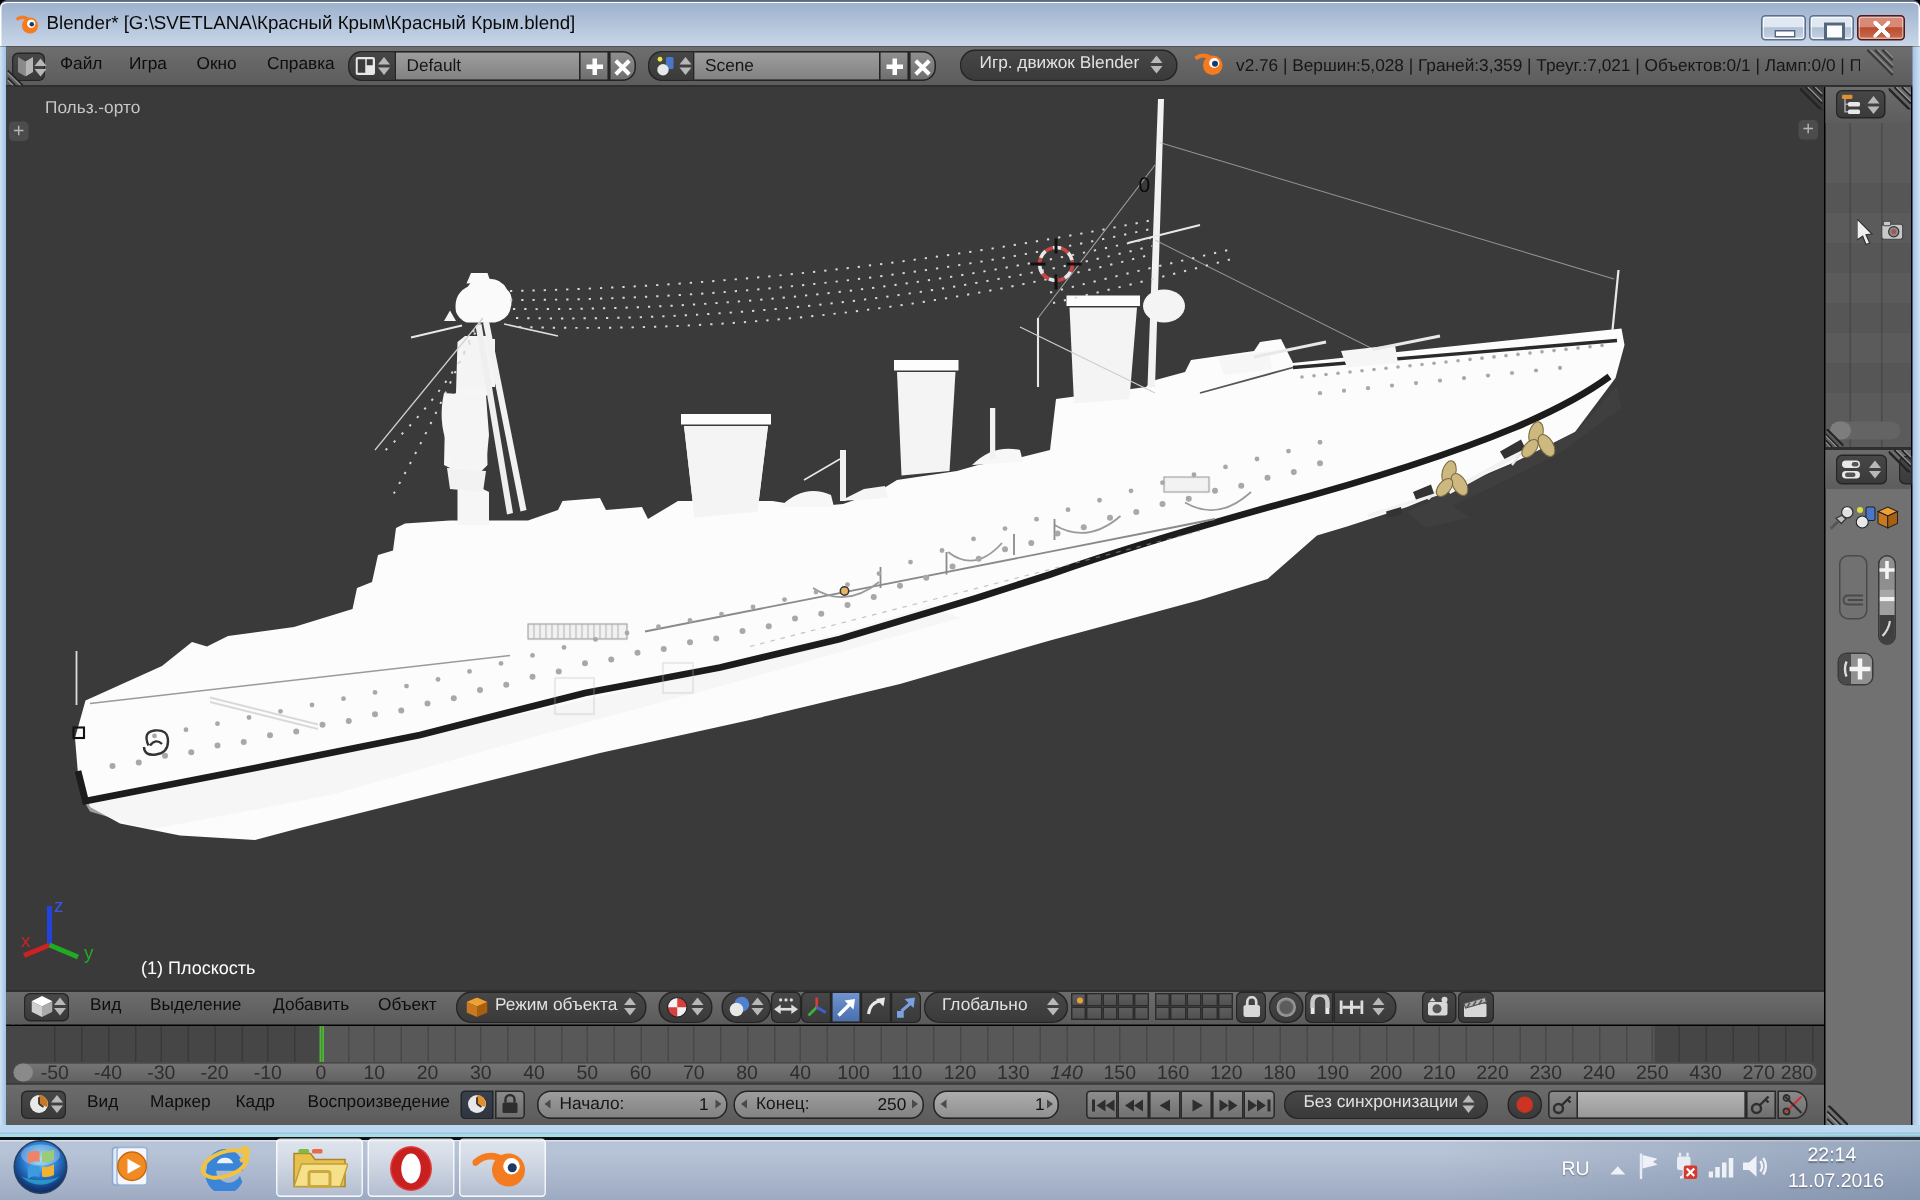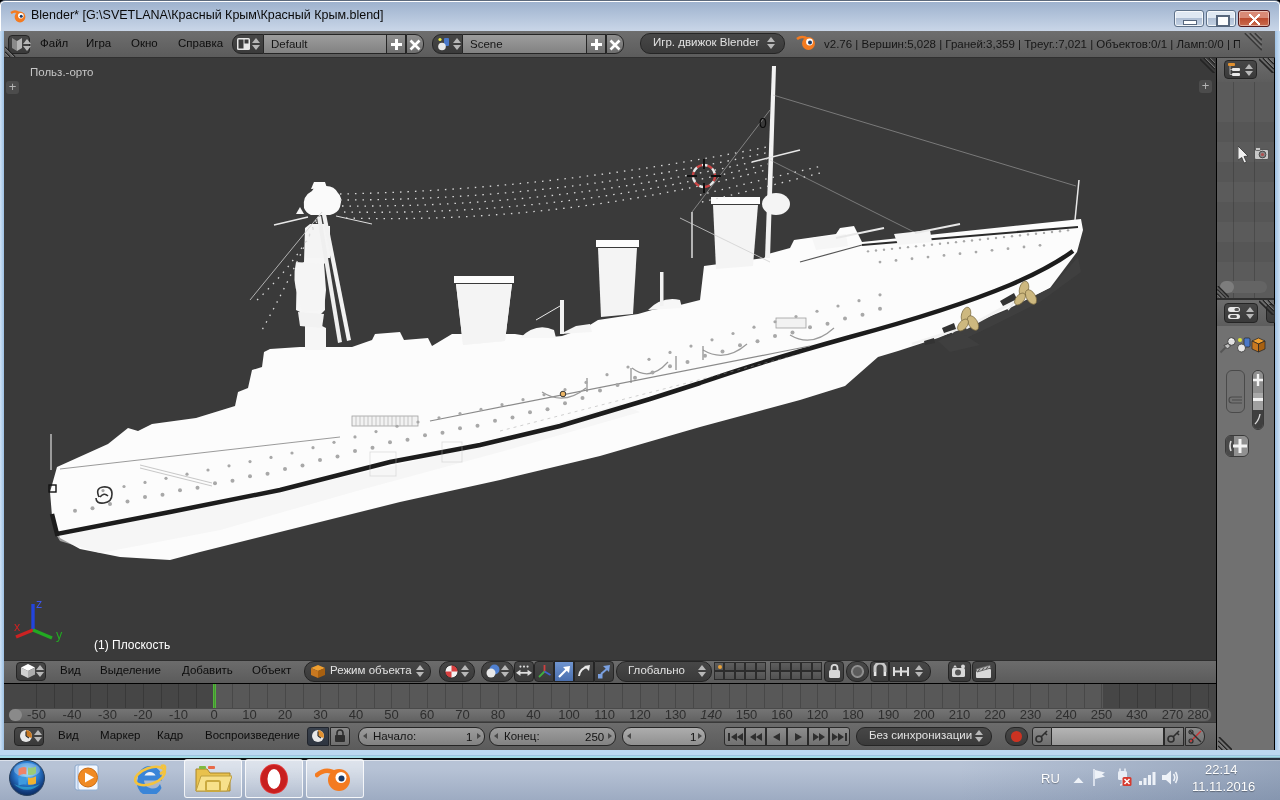--- a/index.html
+++ b/index.html
@@ -1057,13 +1057,13 @@
  <rect x="0" y="11" width="3" height="4" fill="#eef2f8"></rect>
  <rect x="4.5" y="8" width="3" height="7" fill="#eef2f8"></rect>
  <rect x="9" y="5" width="3" height="10" fill="#eef2f8"></rect>
  <rect x="13.5" y="2" width="3" height="13" fill="#eef2f8"></rect>
 </svg>
 <svg class="abs" style="left:1161px;top:769px;" width="18" height="17" viewBox="0 0 18 17">
  <path d="M1,6 L5,6 L10,1.5 L10,15.5 L5,11 L1,11 Z" fill="#eef2f8"></path>
  <path d="M12.5,5 Q15,8.5 12.5,12 M14.5,3 Q18,8.5 14.5,14" stroke="#eef2f8" stroke-width="1.6" fill="none"></path>
 </svg>
 <div class="abs traytext" style="left:1205px;top:762px;">22:14</div>
-<div class="abs traytext" style="left:1192px;top:779px;">11.11.2016</div>
+<div class="abs traytext" style="left:1192px;top:779px;">11.07.2016</div>
 
 </body></html>

